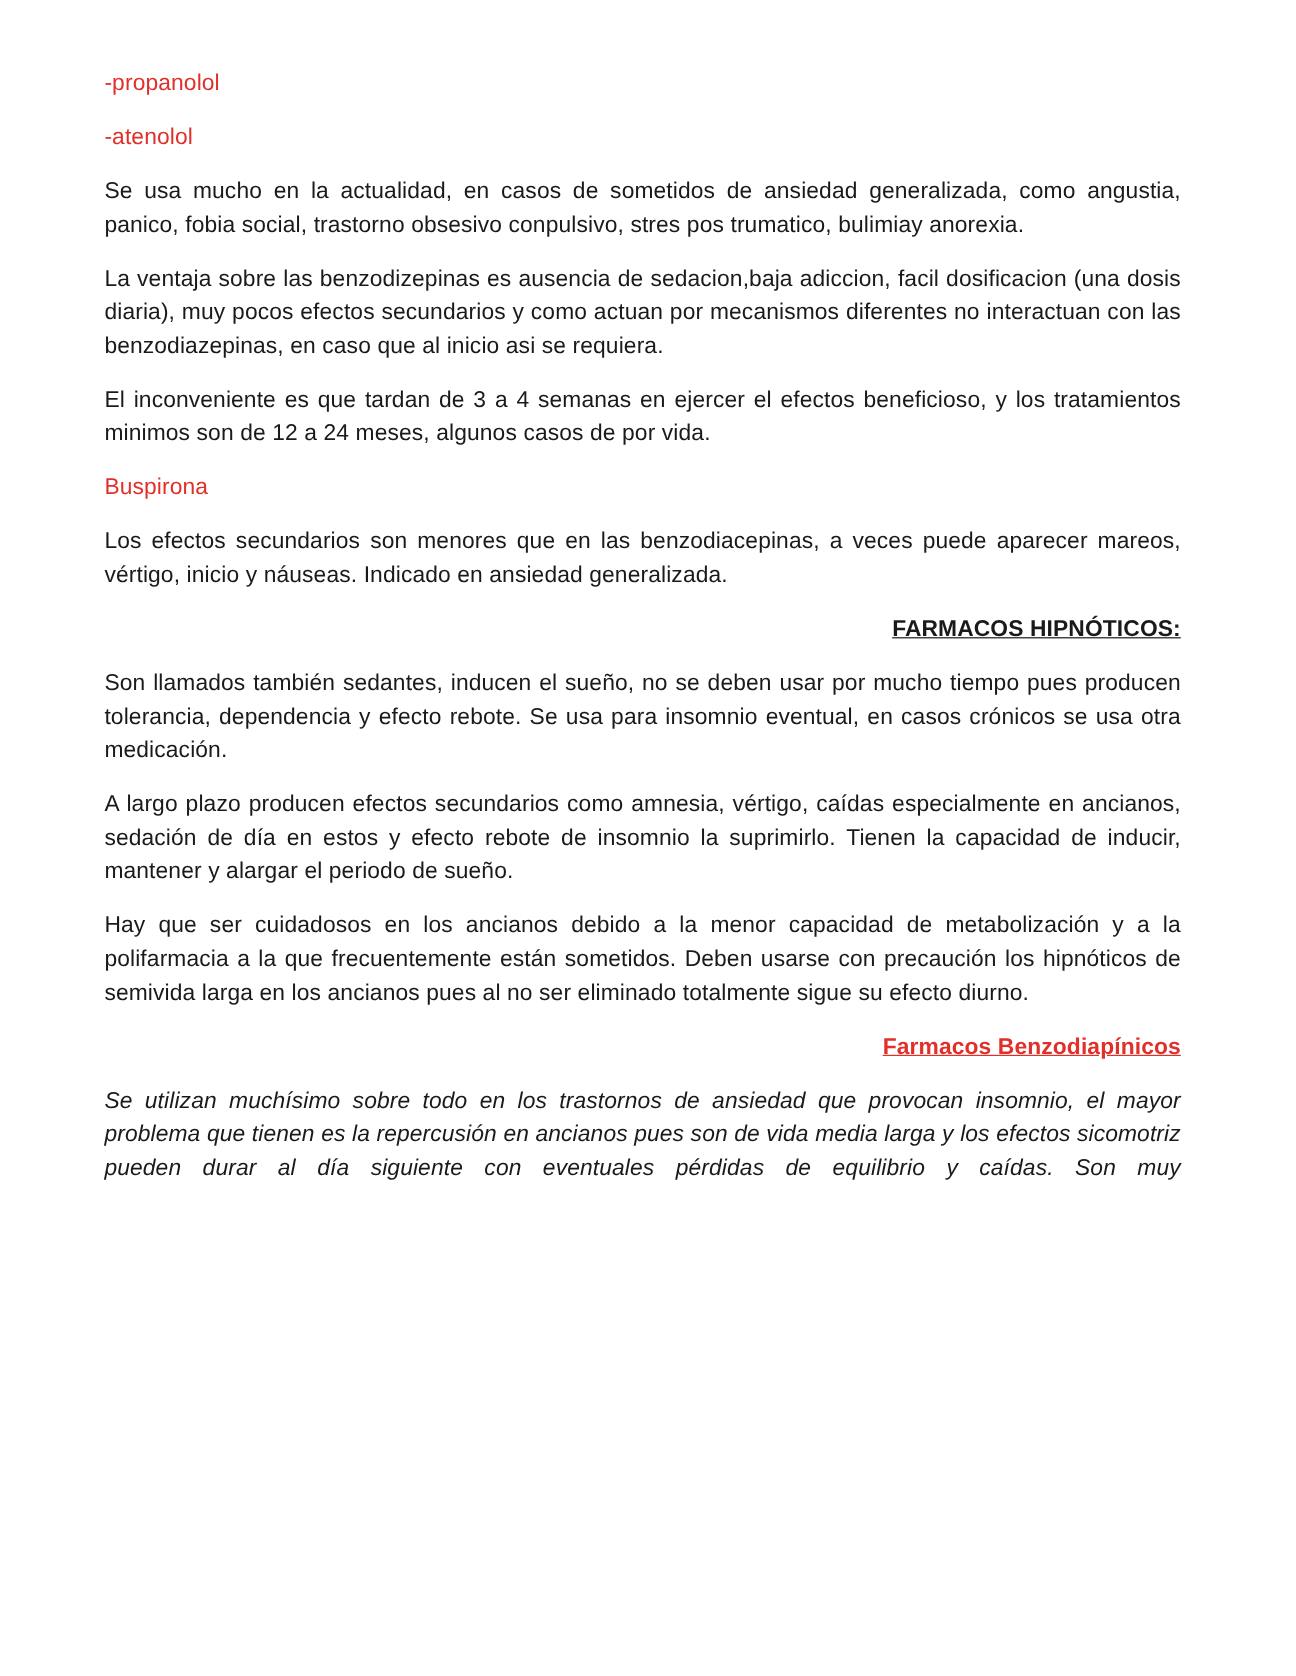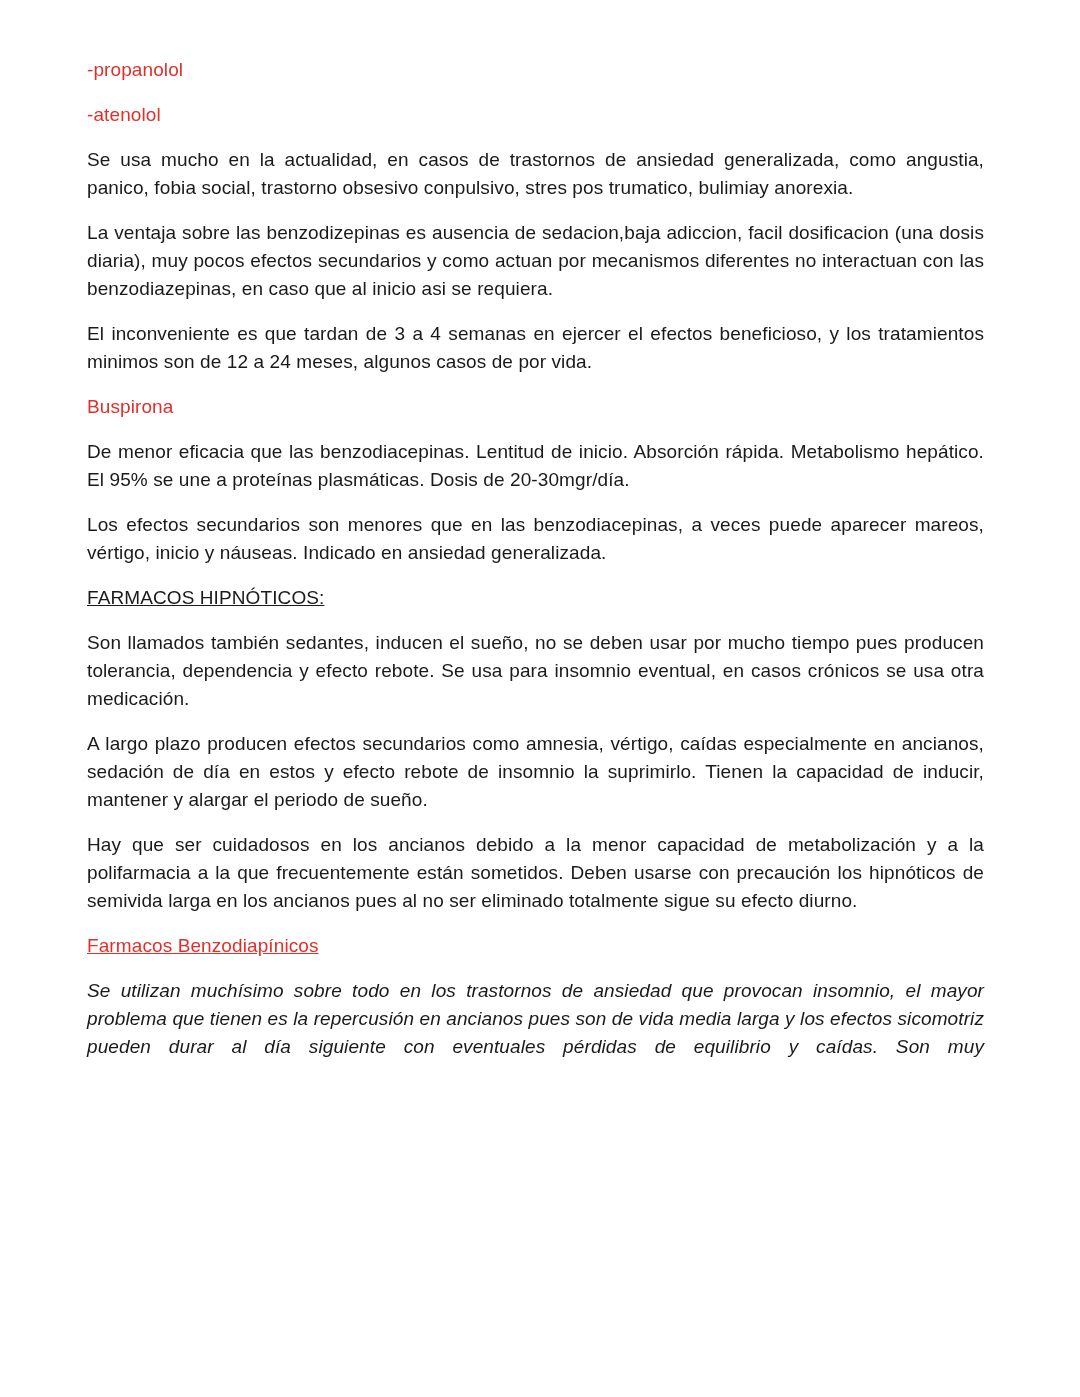--- a/index.html
+++ b/index.html
@@ -20,47 +20,46 @@
     width:1080px;height:1397px;
     padding:40px 96px 30px 87px;
     font-size:19px;
     line-height:28px;
     letter-spacing:0.1px;
     margin-top:16px;
   }
   .page p{margin:0 0 17px 0;}
   .red{color:var(--red);}
   .u{text-decoration:underline;}
-  .b{font-weight:normal;}
+  .b{font-weight:bold;text-align:right;}
   .just{text-align:justify;}
   .just-all{text-align:justify;text-align-last:justify;font-style:italic;}
   .sect{margin-top:52px;}
 </style>
 </head>
 <body>
 
 <div class="page">
 
   <p class="red">-propanolol</p>
 
   <p class="red">-atenolol</p>
 
 
-  <p class="just">Se usa mucho en la actualidad, en casos de trastornos de ansiedad generalizada, como angustia, panico, fobia social, trastorno obsesivo conpulsivo, stres pos trumatico, bulimiay anorexia.</p>
+  <p class="just">Se usa mucho en la actualidad, en casos de sometidos de ansiedad generalizada, como angustia, panico, fobia social, trastorno obsesivo conpulsivo, stres pos trumatico, bulimiay anorexia.</p>
 
   <p class="just">La ventaja sobre las benzodizepinas es ausencia de sedacion,baja adiccion, facil dosificacion (una dosis diaria), muy pocos efectos secundarios y como actuan por mecanismos diferentes no interactuan con las benzodiazepinas, en caso que al inicio asi se requiera.</p>
 
   <p class="just">El inconveniente es que tardan de 3 a 4 semanas en ejercer el efectos beneficioso, y los tratamientos minimos son de 12 a 24 meses, algunos casos de por vida.</p>
 
 
 
 
   <p class="red">Buspirona</p>
 
-  <p class="just">De menor eficacia que las benzodiacepinas. Lentitud de inicio. Absorción rápida. Metabolismo hepático. El 95% se une a proteínas plasmáticas. Dosis de 20-30mgr/día.</p>
 
   <p class="just">Los efectos secundarios son menores que en las benzodiacepinas, a veces puede aparecer mareos, vértigo, inicio y náuseas. Indicado en ansiedad generalizada.</p>
 
   <p class="b u sect">FARMACOS HIPNÓTICOS:</p>
 
   <p class="just">Son llamados también sedantes, inducen el sueño, no se deben usar por mucho tiempo pues producen tolerancia, dependencia y efecto rebote. Se usa para insomnio eventual, en casos crónicos se usa otra medicación.</p>
 
   <p class="just">A largo plazo producen efectos secundarios como amnesia, vértigo, caídas especialmente en ancianos, sedación de día en estos y efecto rebote de insomnio la suprimirlo. Tienen la capacidad de inducir, mantener y alargar el periodo de sueño.</p>
 
   <p class="just">Hay que ser cuidadosos en los ancianos debido a la menor capacidad de metabolización y a la polifarmacia a la que frecuentemente están sometidos. Deben usarse con precaución los hipnóticos de semivida larga en los ancianos pues al no ser eliminado totalmente sigue su efecto diurno.</p>

